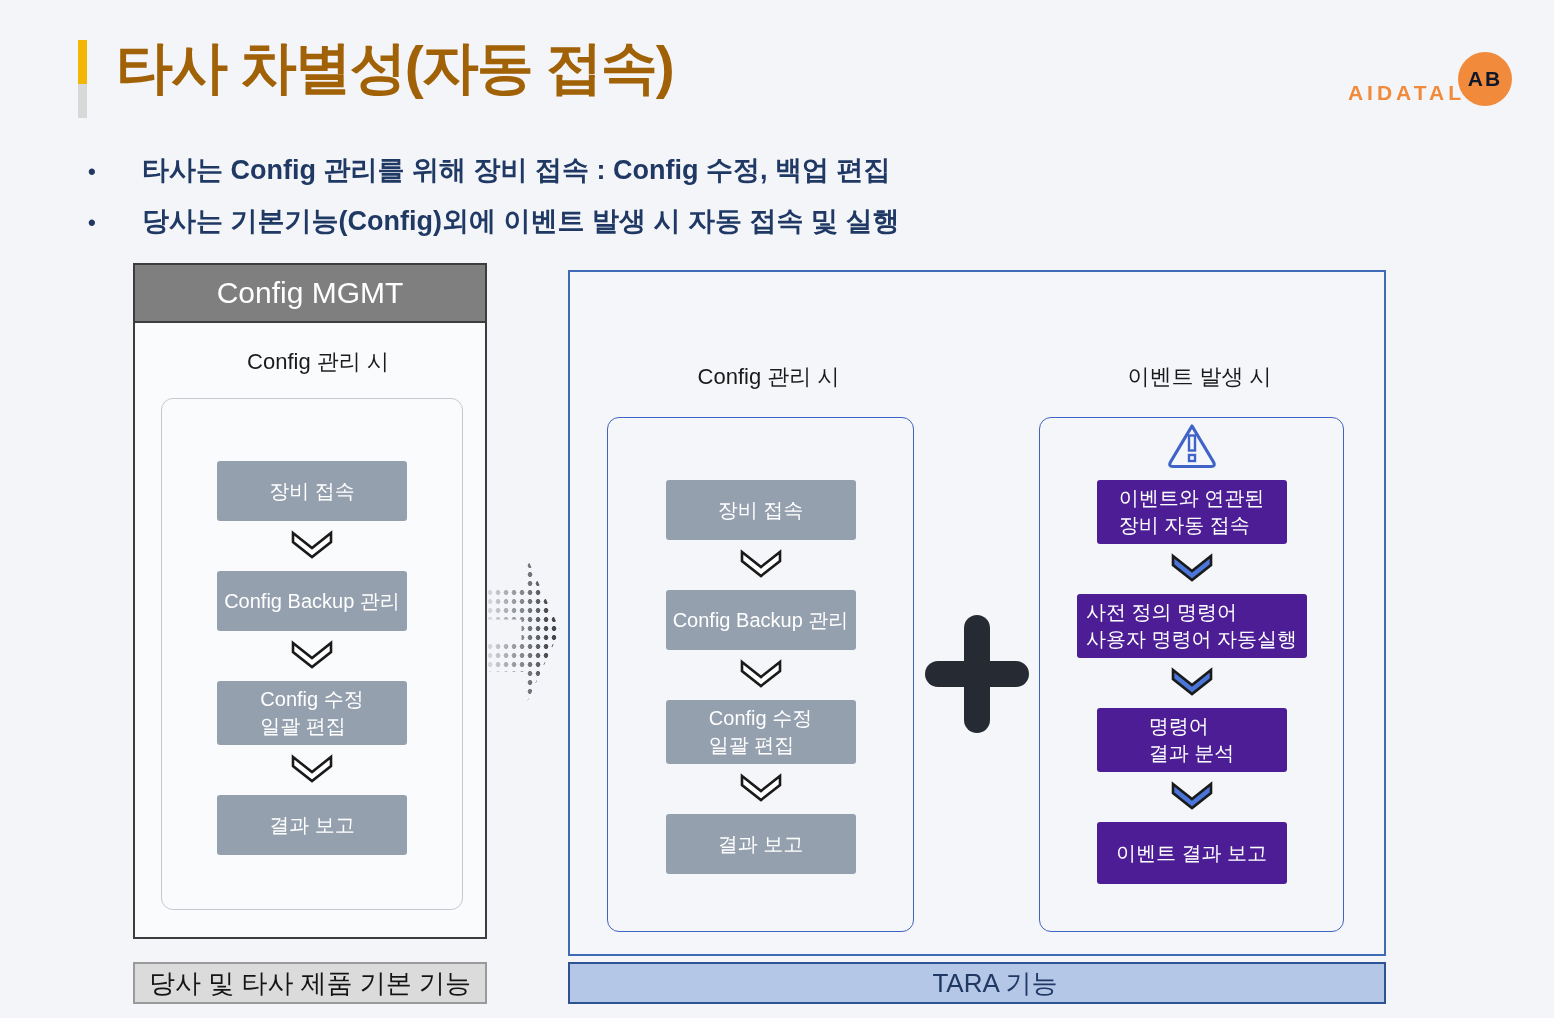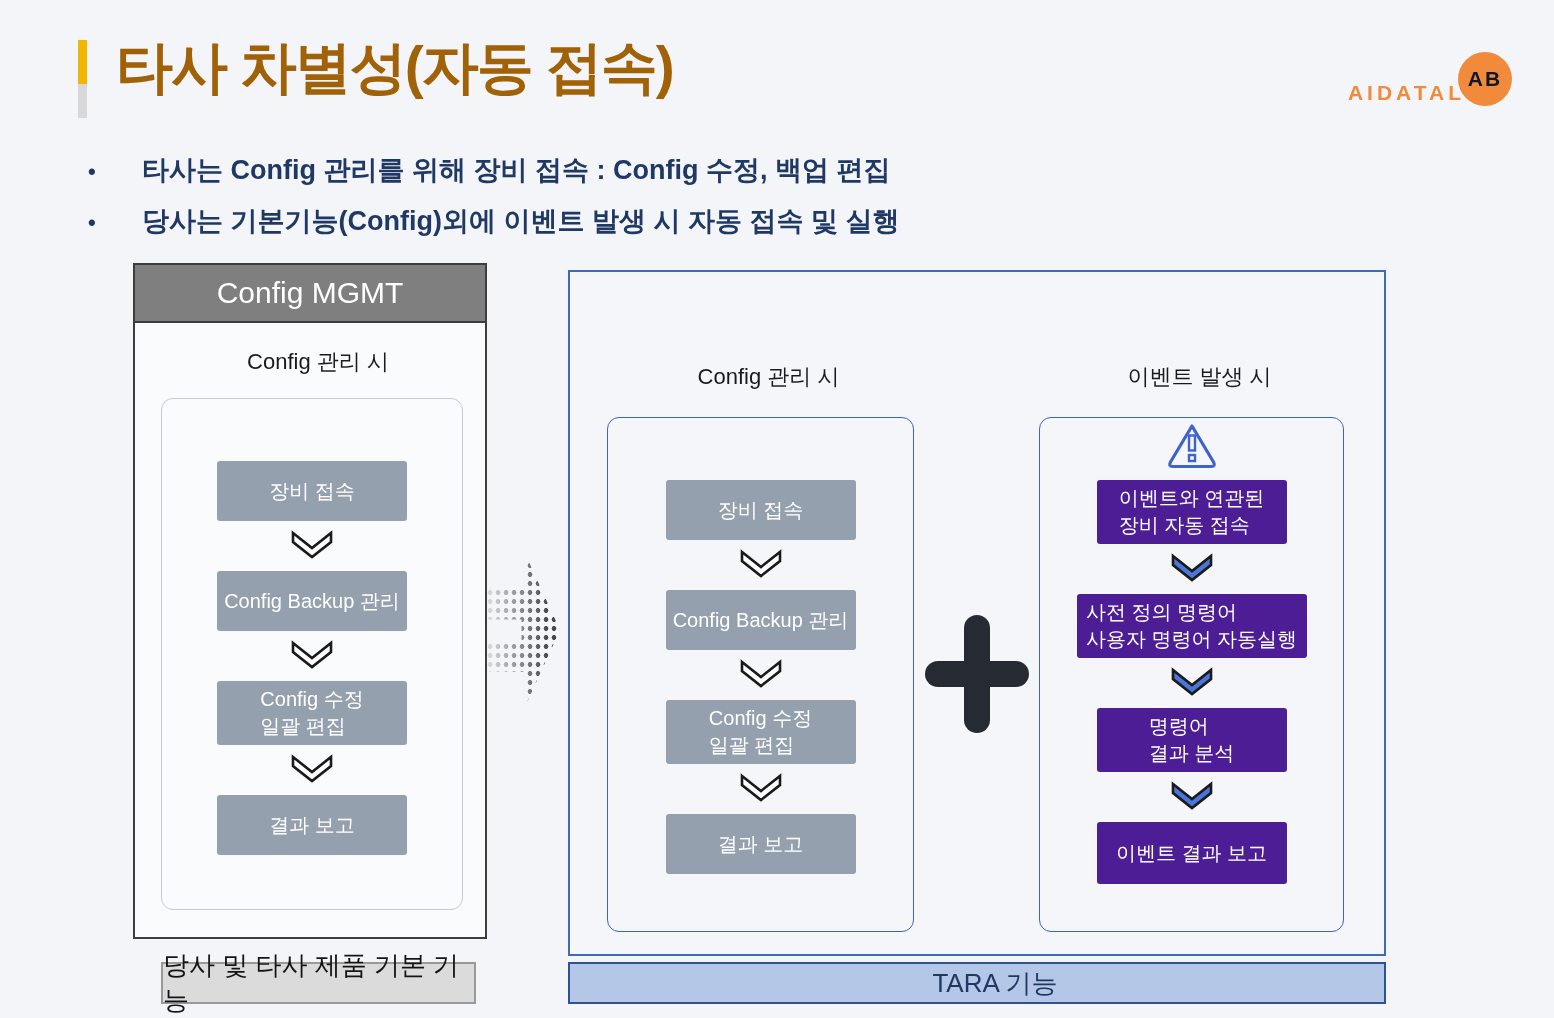--- a/index.html
+++ b/index.html
@@ -50,24 +50,24 @@
   .step { border-radius:3px; color:#fff; font-size:20px; line-height:1.35; text-align:left;
           display:flex; align-items:center; justify-content:center; white-space:pre-line;
           flex-shrink:0; }
   .step-gray { background:#95A0AF; width:190px; min-height:60px; }
   .step-blue { background:#4c1d95; width:190px; min-height:62px; }
   .step-wide { width:230px; }
   .step-tall { min-height:64px; }
   .chev { flex-shrink:0; }
 
   
-  .footer-left { position:absolute; left:133px; top:962px; width:315px; height:42px;
+  .footer-left { position:absolute; left:133px; top:962px; width:354px; height:42px;
                  background:#DBDBDB; border:2px solid #9a9a9a; box-sizing:border-box;
                  display:flex; align-items:center; justify-content:center;
-                 font-size:26px; color:#141414;margin-left:28px; }
+                 font-size:26px; color:#141414; }
   .footer-right { position:absolute; left:568px; top:962px; width:818px; height:42px;
                  background:#B4C7E7; border:2px solid #2E5395; box-sizing:border-box;
                  display:flex; align-items:center; justify-content:center;
                  font-size:26px; color:#1F3864;padding-left:36px; }
 
   
   .plus { position:absolute; left:355px; top:343px; width:104px; height:118px; }
   .plus .v { position:absolute; left:39px; top:0; width:26px; height:118px; background:#262B33; border-radius:13px; }
   .plus .h { position:absolute; left:0; top:46px; width:104px; height:26px; background:#262B33; border-radius:13px; }
 

